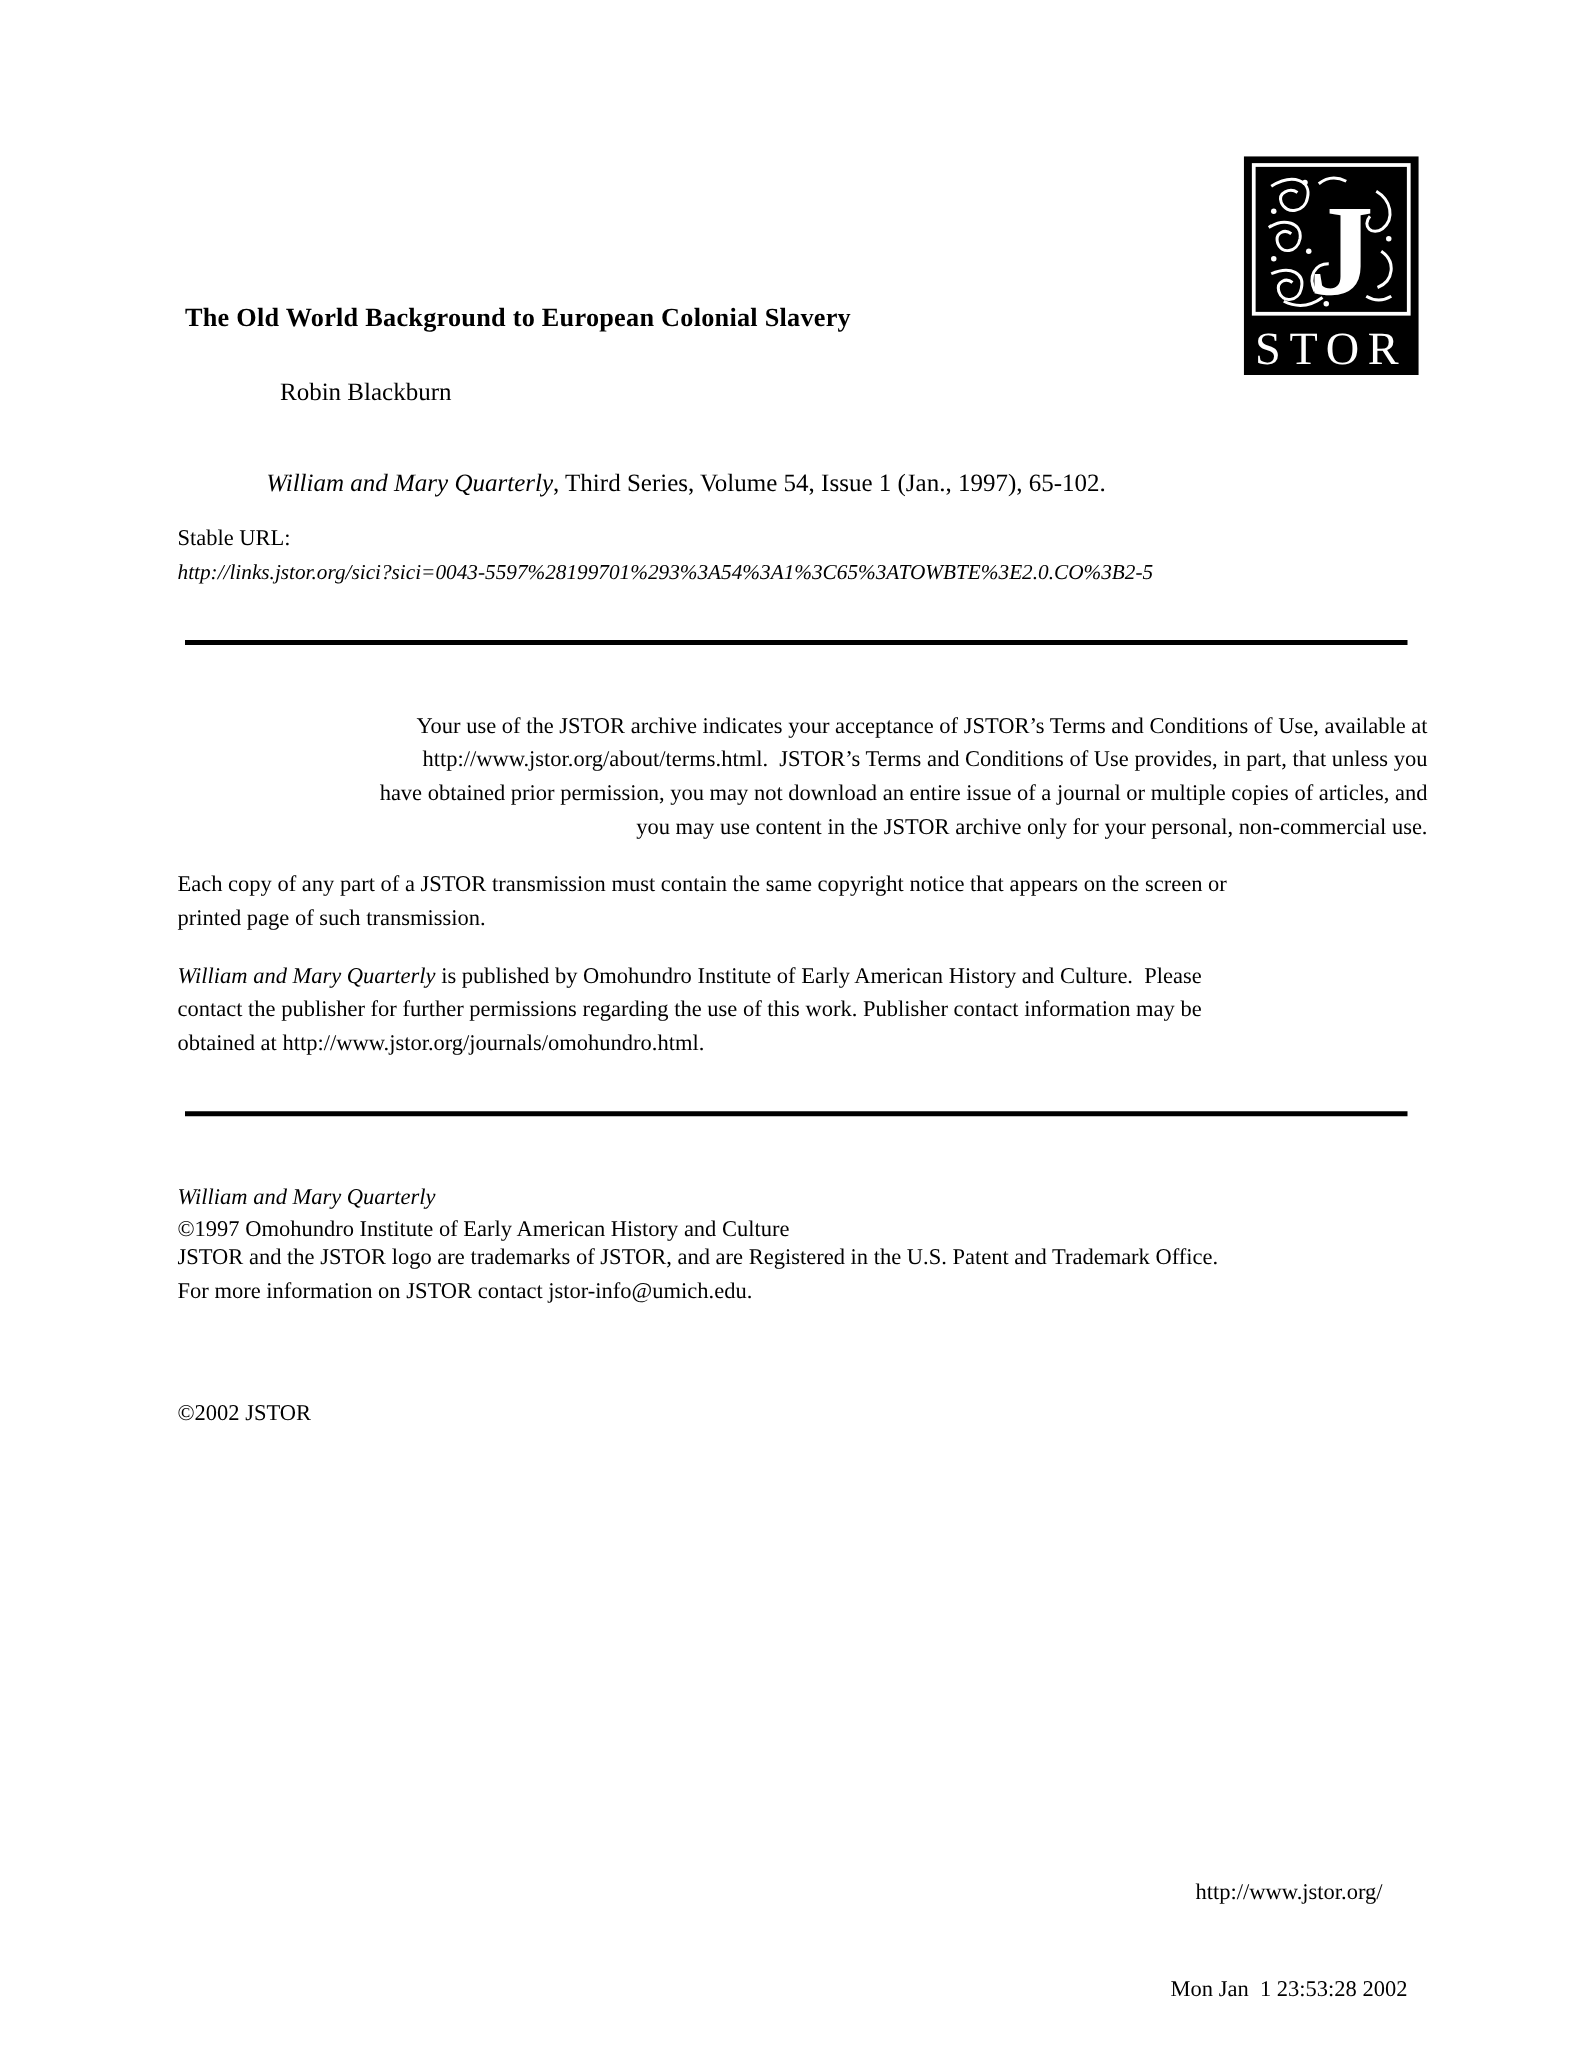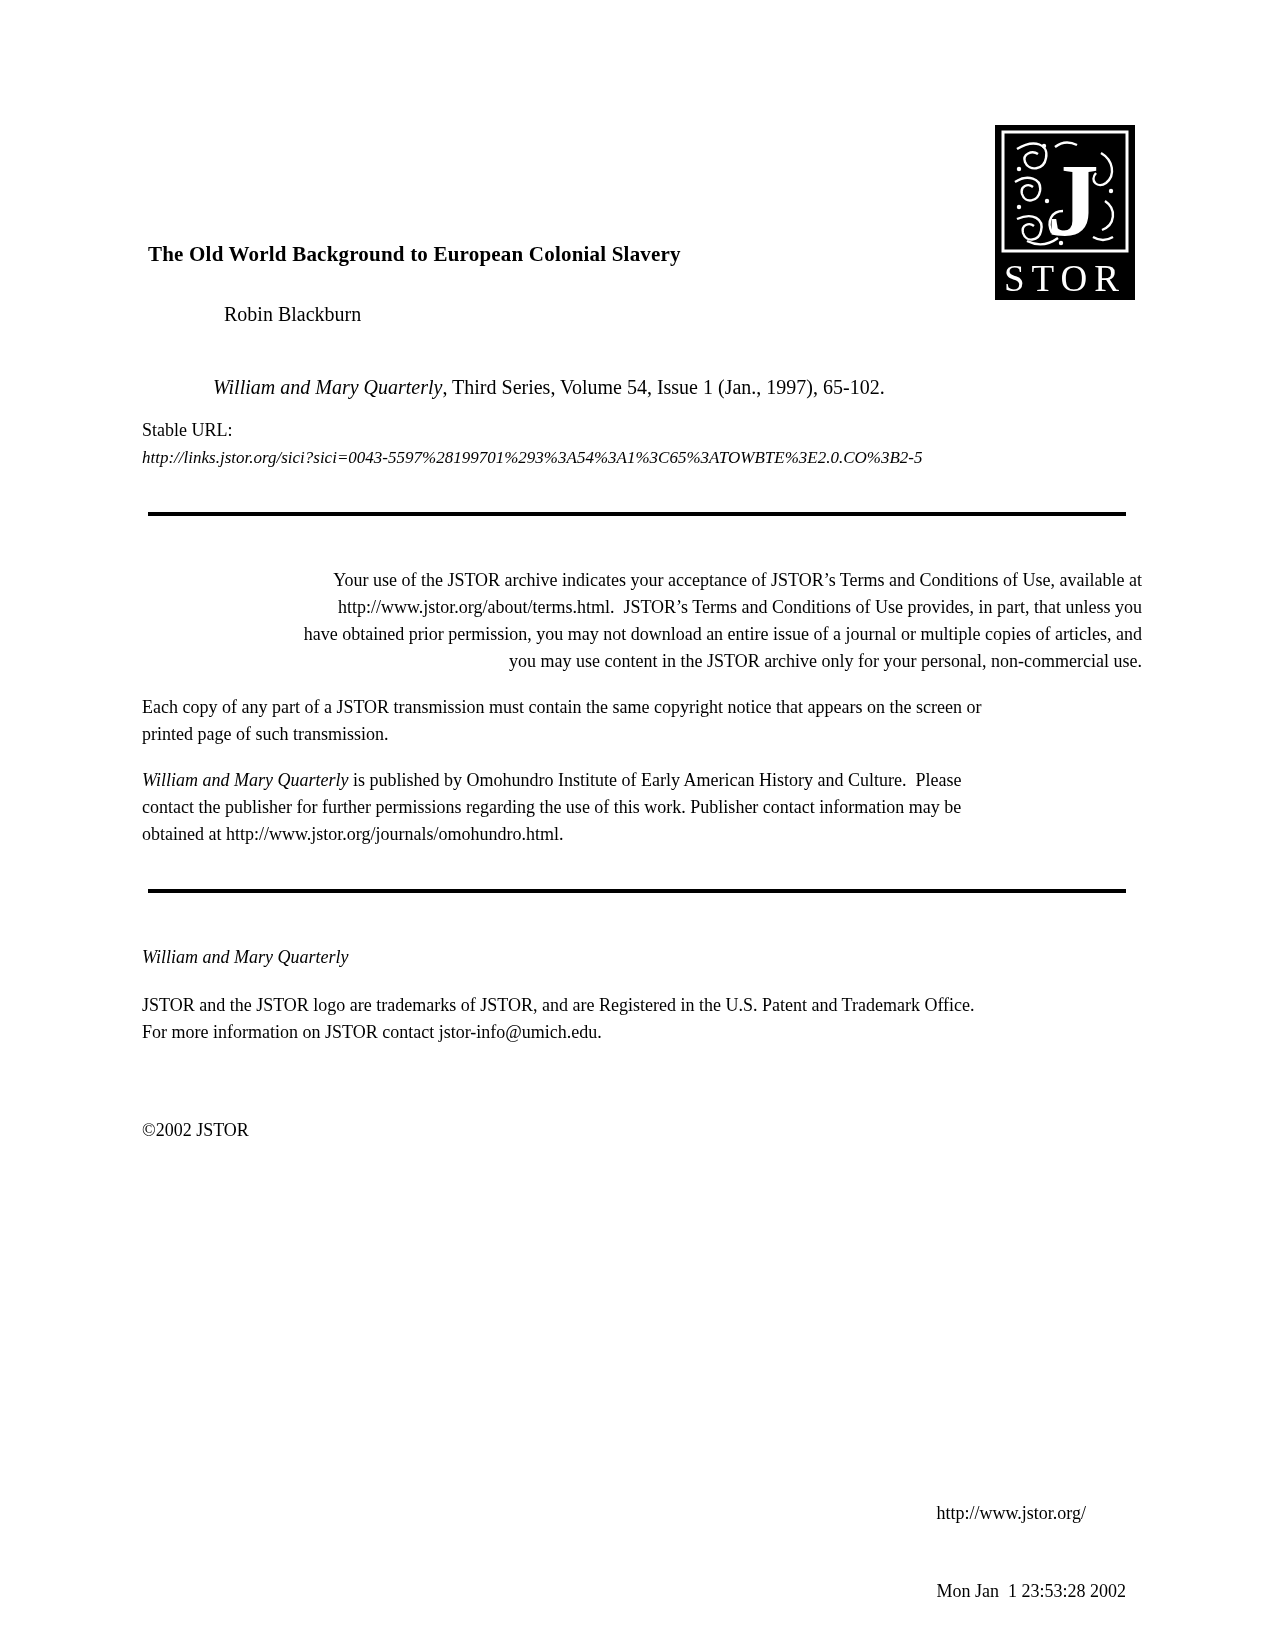--- a/index.html
+++ b/index.html
@@ -84,21 +84,21 @@
   }
   .jstor-2002 {
     left: 142px; top: 1120px;
     font-size: 18px;
   }
 
   .footer {
     right: 149px; top: 1448px;
     font-size: 18px;
     line-height: 26px;
-    text-align: left;
+    text-align: center;
     white-space: pre-wrap;
     font-family: Liberation Serif, serif;
   }
 
   .jstor-logo {
     left: 995px; top: 125px;
     width: 140px; height: 175px;
   }
 </style>
 </head>
@@ -149,20 +149,21 @@
 <div class="abs body-para para-2">Each copy of any part of a JSTOR transmission must contain the same copyright notice that appears on the screen or
 printed page of such transmission.</div>
 <div class="abs body-para para-3"><span class="italic">William and Mary Quarterly</span><span> is published by Omohundro Institute of Early American History and Culture.  Please
 contact the publisher for further permissions regarding the use of this work. Publisher contact information may be
 obtained at http://www.jstor.org/journals/omohundro.html.</span></div>
 
 <div class="abs rule rule-2"></div>
 
 <div class="abs wmq-block">
   <div class="italic">William and Mary Quarterly</div>
+  <div>©1997 Omohundro Institute of Early American History and Culture</div>
 </div>
 
 <div class="abs trademark-para">JSTOR and the JSTOR logo are trademarks of JSTOR, and are Registered in the U.S. Patent and Trademark Office.
 For more information on JSTOR contact jstor-info@umich.edu.</div>
 <div class="abs jstor-2002">©2002 JSTOR</div>
 
 <div class="abs footer">
   <div>http://www.jstor.org/</div>
   <div>Mon Jan  1 23:53:28 2002</div>
 </div>

